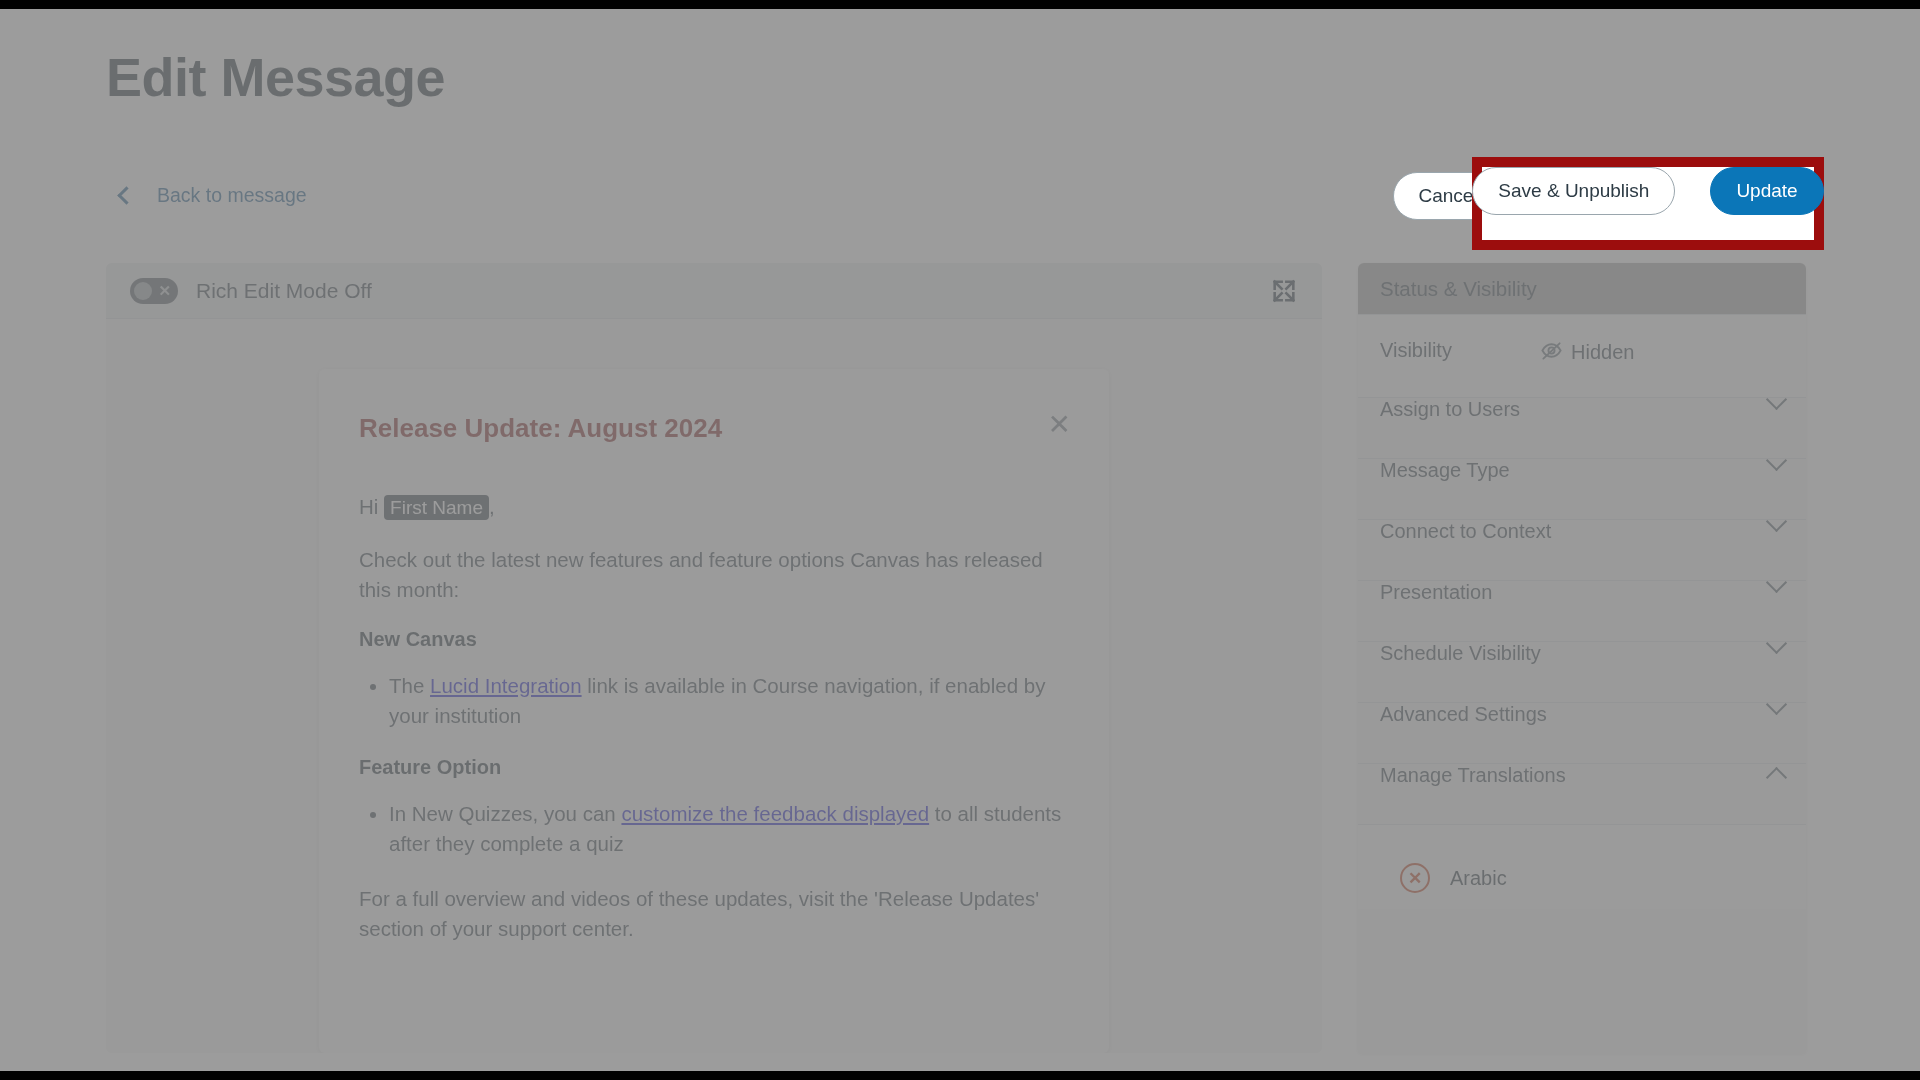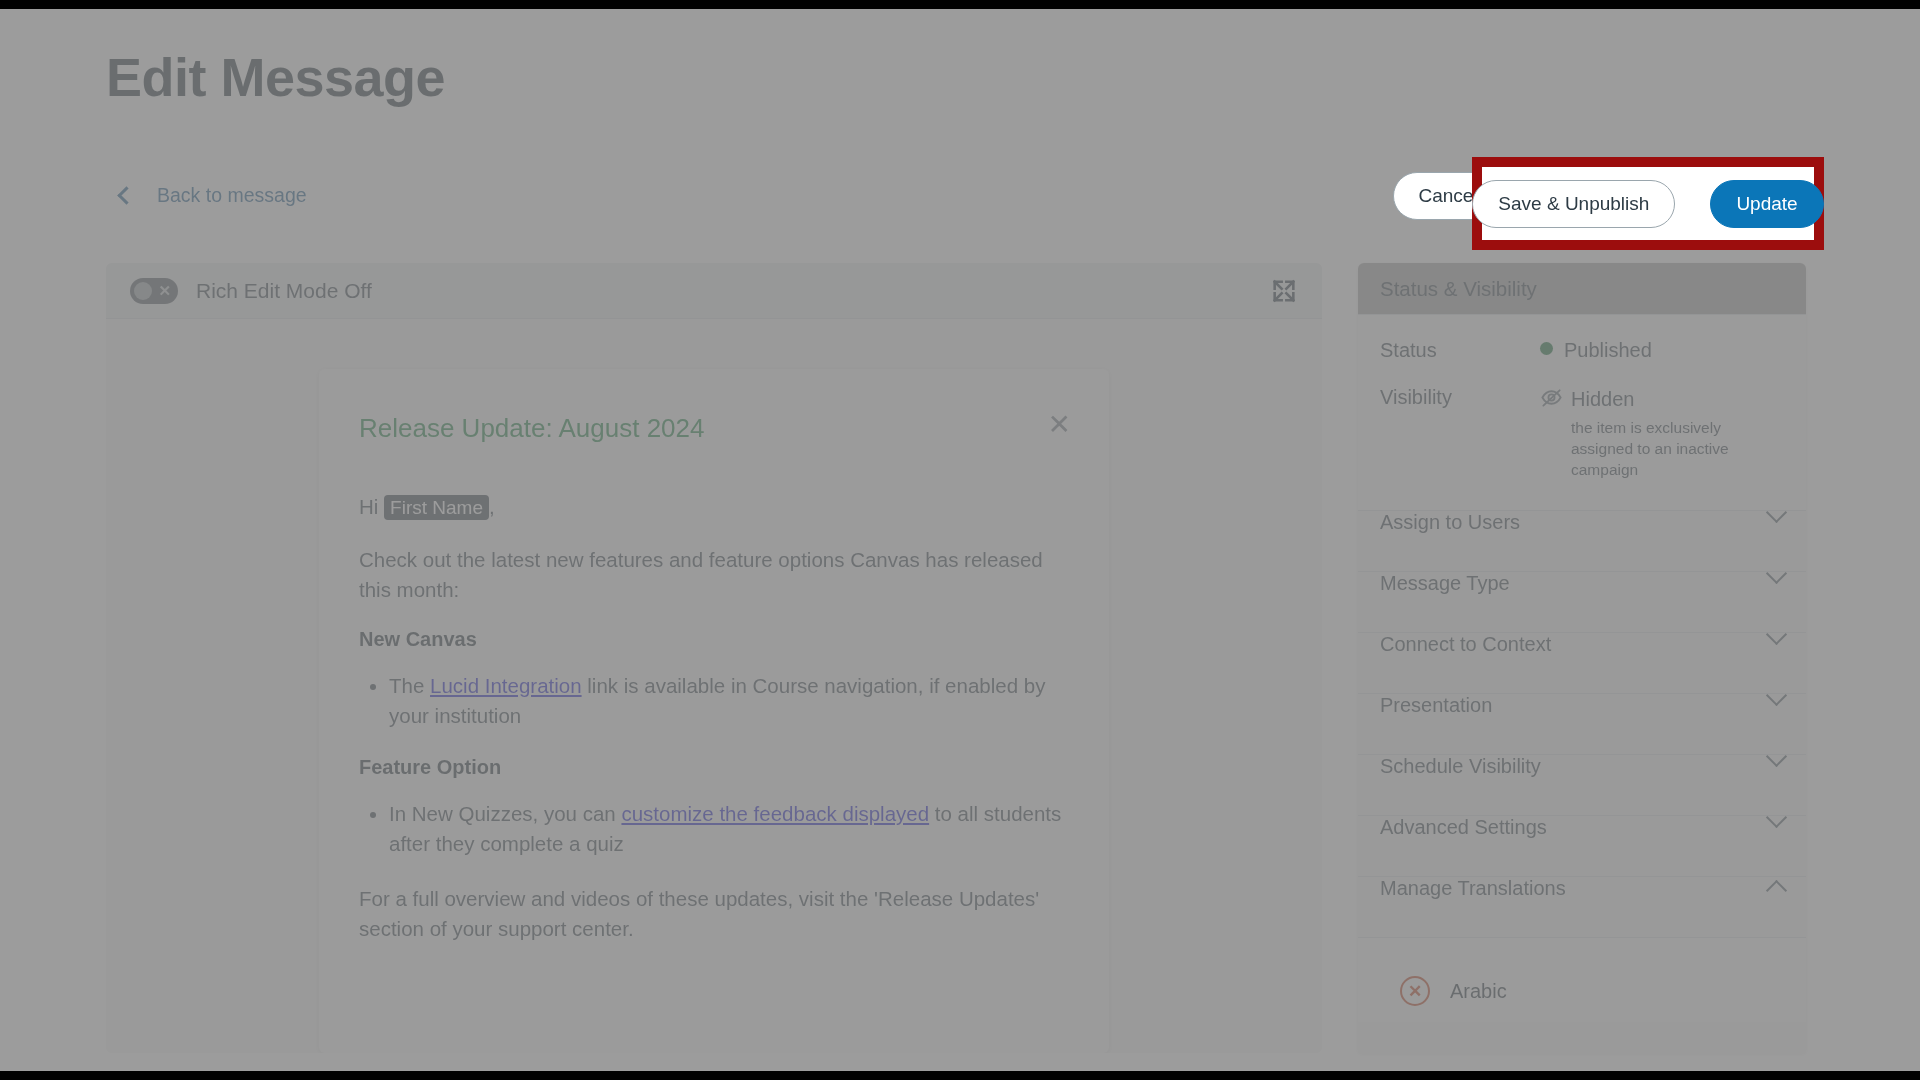--- a/index.html
+++ b/index.html
@@ -87,21 +87,21 @@
   #cancel-wrap { z-index: 41; }
 
   
   #highlight-box {
     position: absolute;
     left: 1472px; top: 157px;
     width: 352px; height: 93px;
     background: #ffffff;
     border: 10px solid #9c0d0d;
     z-index: 50;
-    display: flex; align-items: center; justify-content: center;
+    display: flex; align-items: flex-start; justify-content: center;
     gap: 35px;
   }
 
   
   #editor-panel {
     position: absolute;
     left: 106px; top: 263px;
     width: 1216px; height: 790px;
     background: #f5f5f5;
     border-radius: 6px;
@@ -155,22 +155,22 @@
     width: 790px;
     background: #fbfbfb;
     border-radius: 6px;
     box-shadow: 0 1px 5px rgba(0,0,0,0.10);
     padding: 44px 40px 40px 40px;
     position: relative;
     color: #2d3b45;
   }
   #message-title {
     font-size: 26px;
-    font-weight: normal;
-    color: #15803d;
+    font-weight: bold;
+    color: #7f1d1d;
     margin-bottom: 48px;
   }
   #message-close {
     position: absolute;
     right: 38px; top: 42px;
     font-size: 28px; color: #6c7780;
     line-height: 1; cursor: pointer;
   }
   #message-card p { font-size: 20.5px; line-height: 1.49; margin-bottom: 22px; }
   #message-card .bold-head { font-weight: bold; font-size: 20px; margin-bottom: 20px; color: #1b2a32; }
@@ -324,38 +324,31 @@
         <p>For a full overview and videos of these updates, visit the 'Release Updates' section of your support center.</p>
       </div>
     </div>
   </div>
 
   <div id="sidebar">
     <div class="sb-header">Status &amp; Visibility</div>
 
     <div id="status-block">
       <div class="sb-row">
-        <div class="lbl">Status</div>
-        <div class="val">
-          <span class="dot-green"></span><span>Published</span>
-        </div>
-      </div>
-      <div class="sb-row">
         <div class="lbl">Visibility</div>
         <div>
           <div class="val">
             <span class="eye-off">
               <svg viewBox="0 0 24 24" width="23" height="23" fill="none" stroke="#5d6a72" stroke-width="1.9" stroke-linecap="round">
                 <path d="M2.5 12 C5 7.5 8.5 5.5 12 5.5 C15.5 5.5 19 7.5 21.5 12 C19 16.5 15.5 18.5 12 18.5 C8.5 18.5 5 16.5 2.5 12 Z"></path>
                 <circle cx="12" cy="12" r="3.2"></circle>
                 <path d="M3.5 20.5 L20.5 4.5"></path>
               </svg>
             </span><span>Hidden</span>
           </div>
-          <div class="sub-note" style="margin-left:31px;max-width:210px">the item is exclusively assigned to an inactive campaign</div>
         </div>
       </div>
     </div>
 
     <div id="accordion-list">
         <div class="accordion-item">
           <span>Assign to Users</span>
           <span class="chev-down"></span>
         </div>
         <div class="accordion-item">

